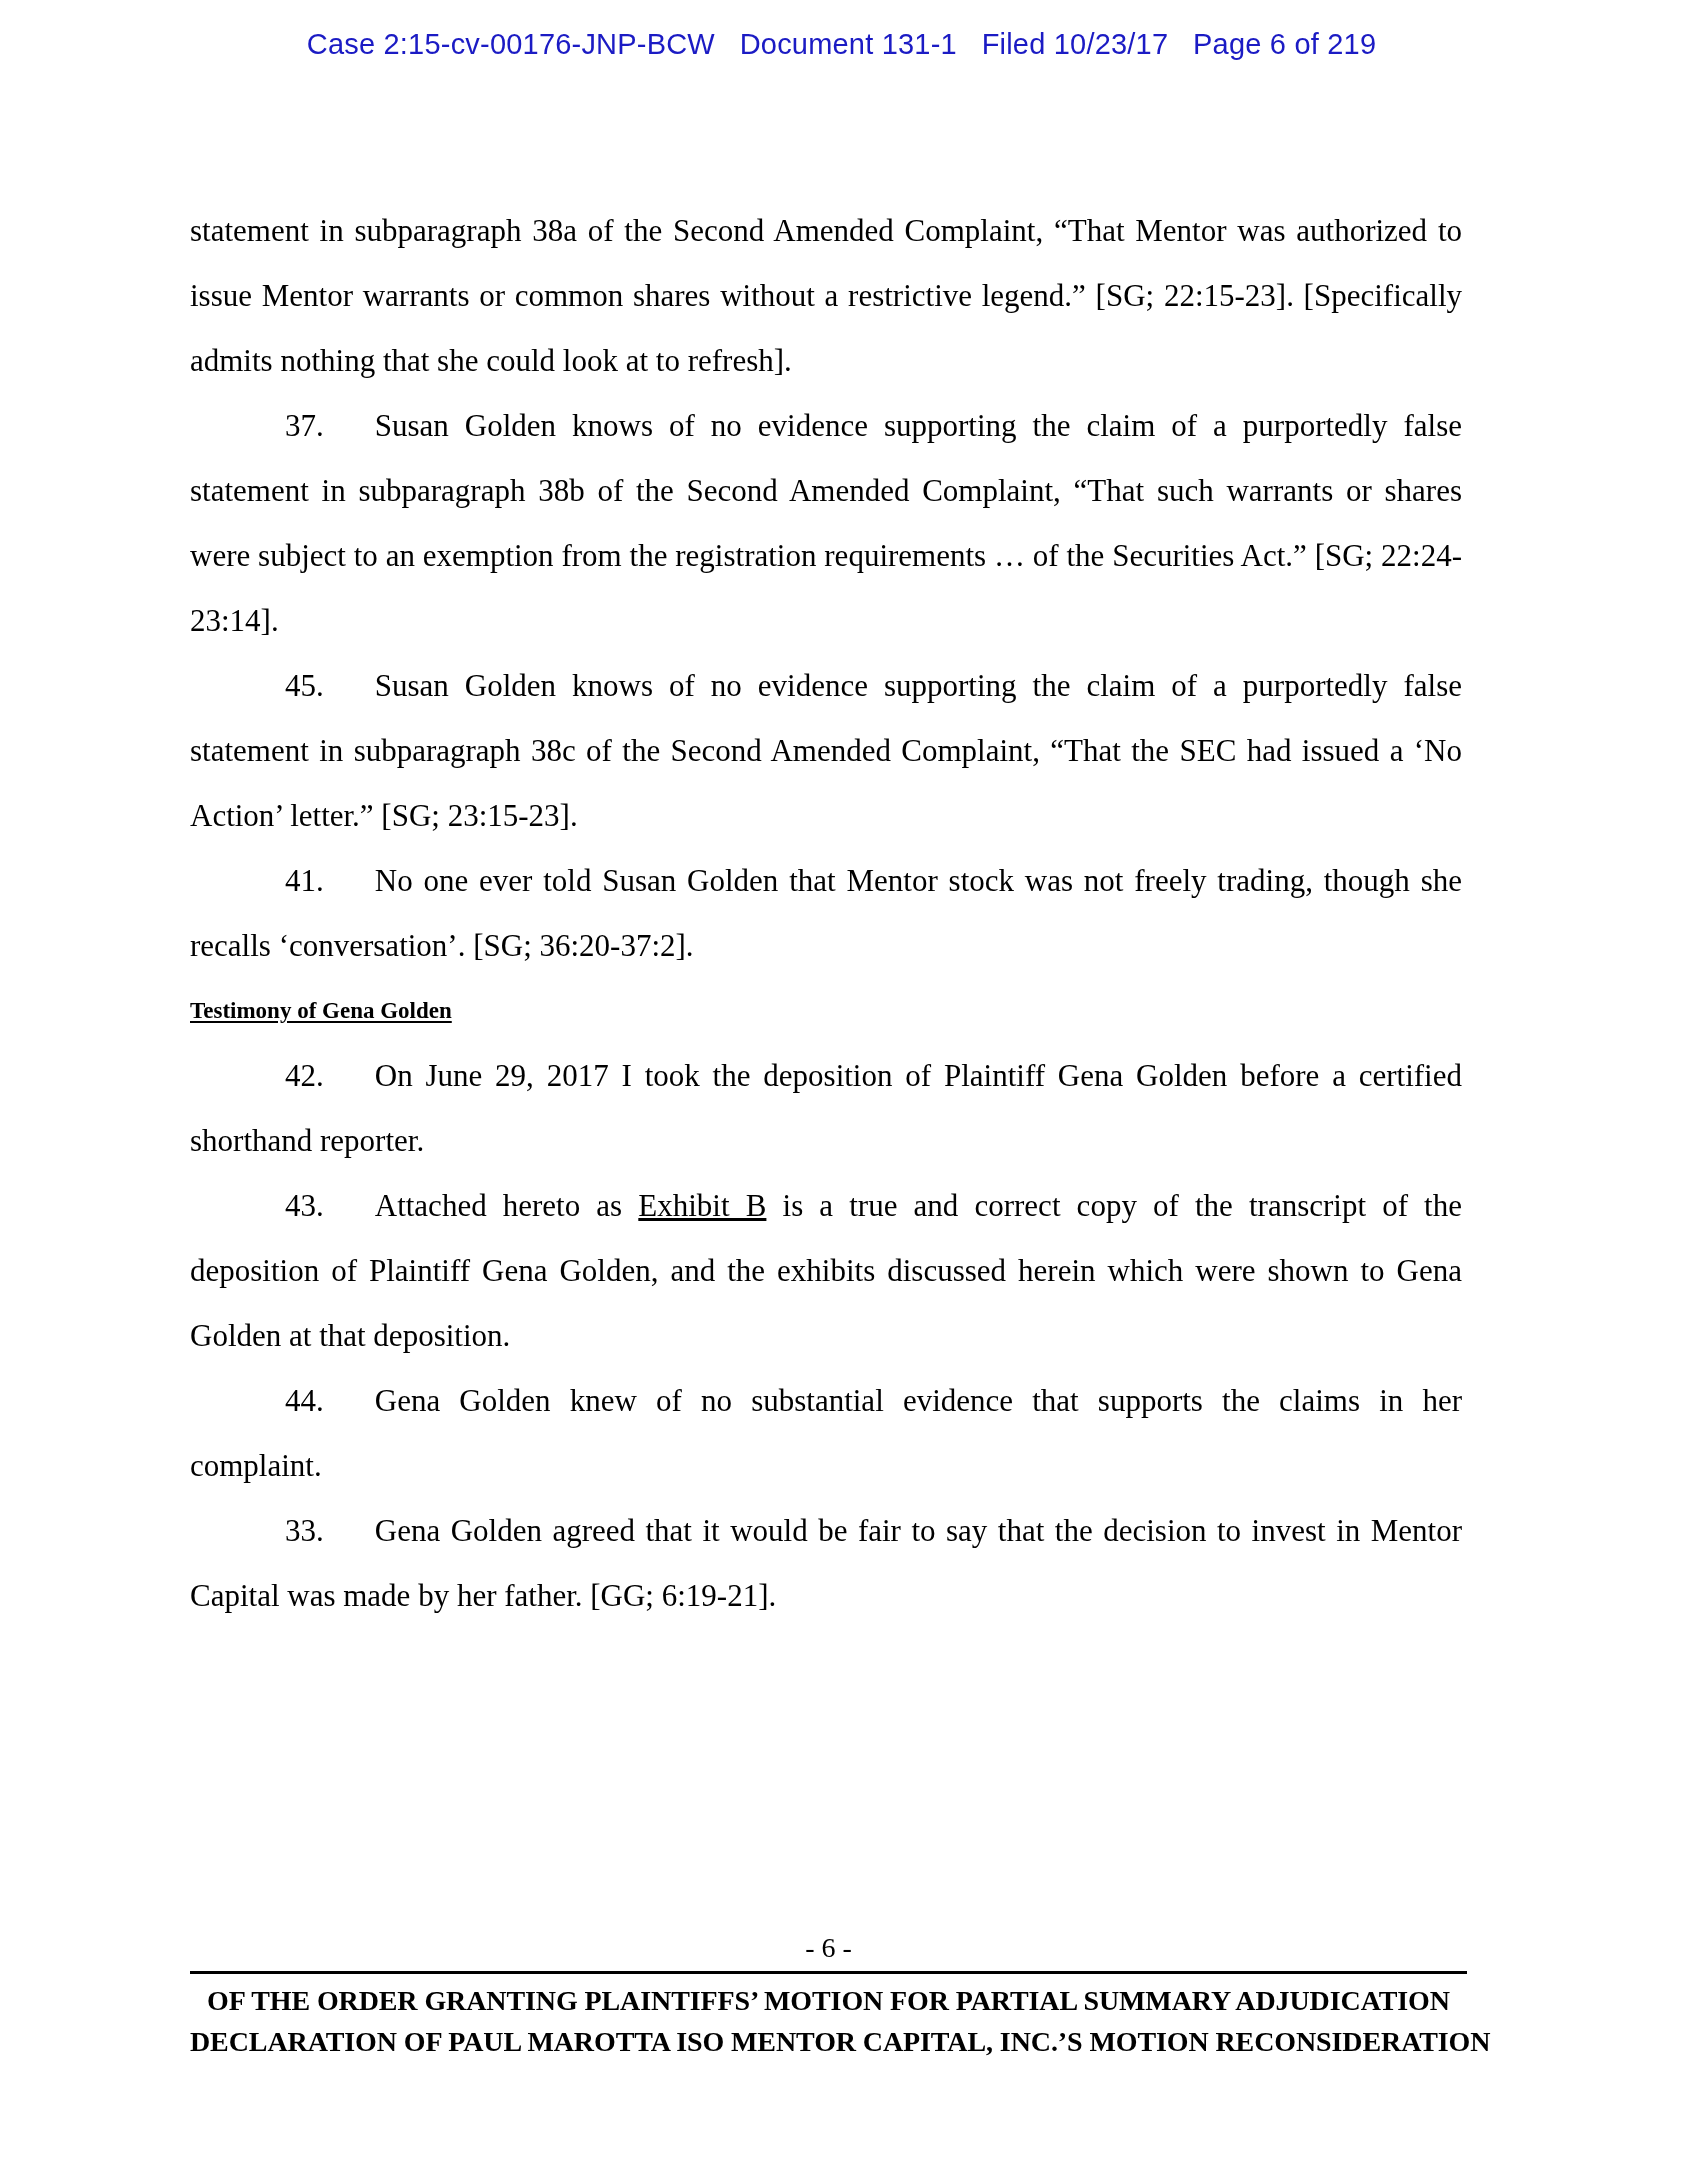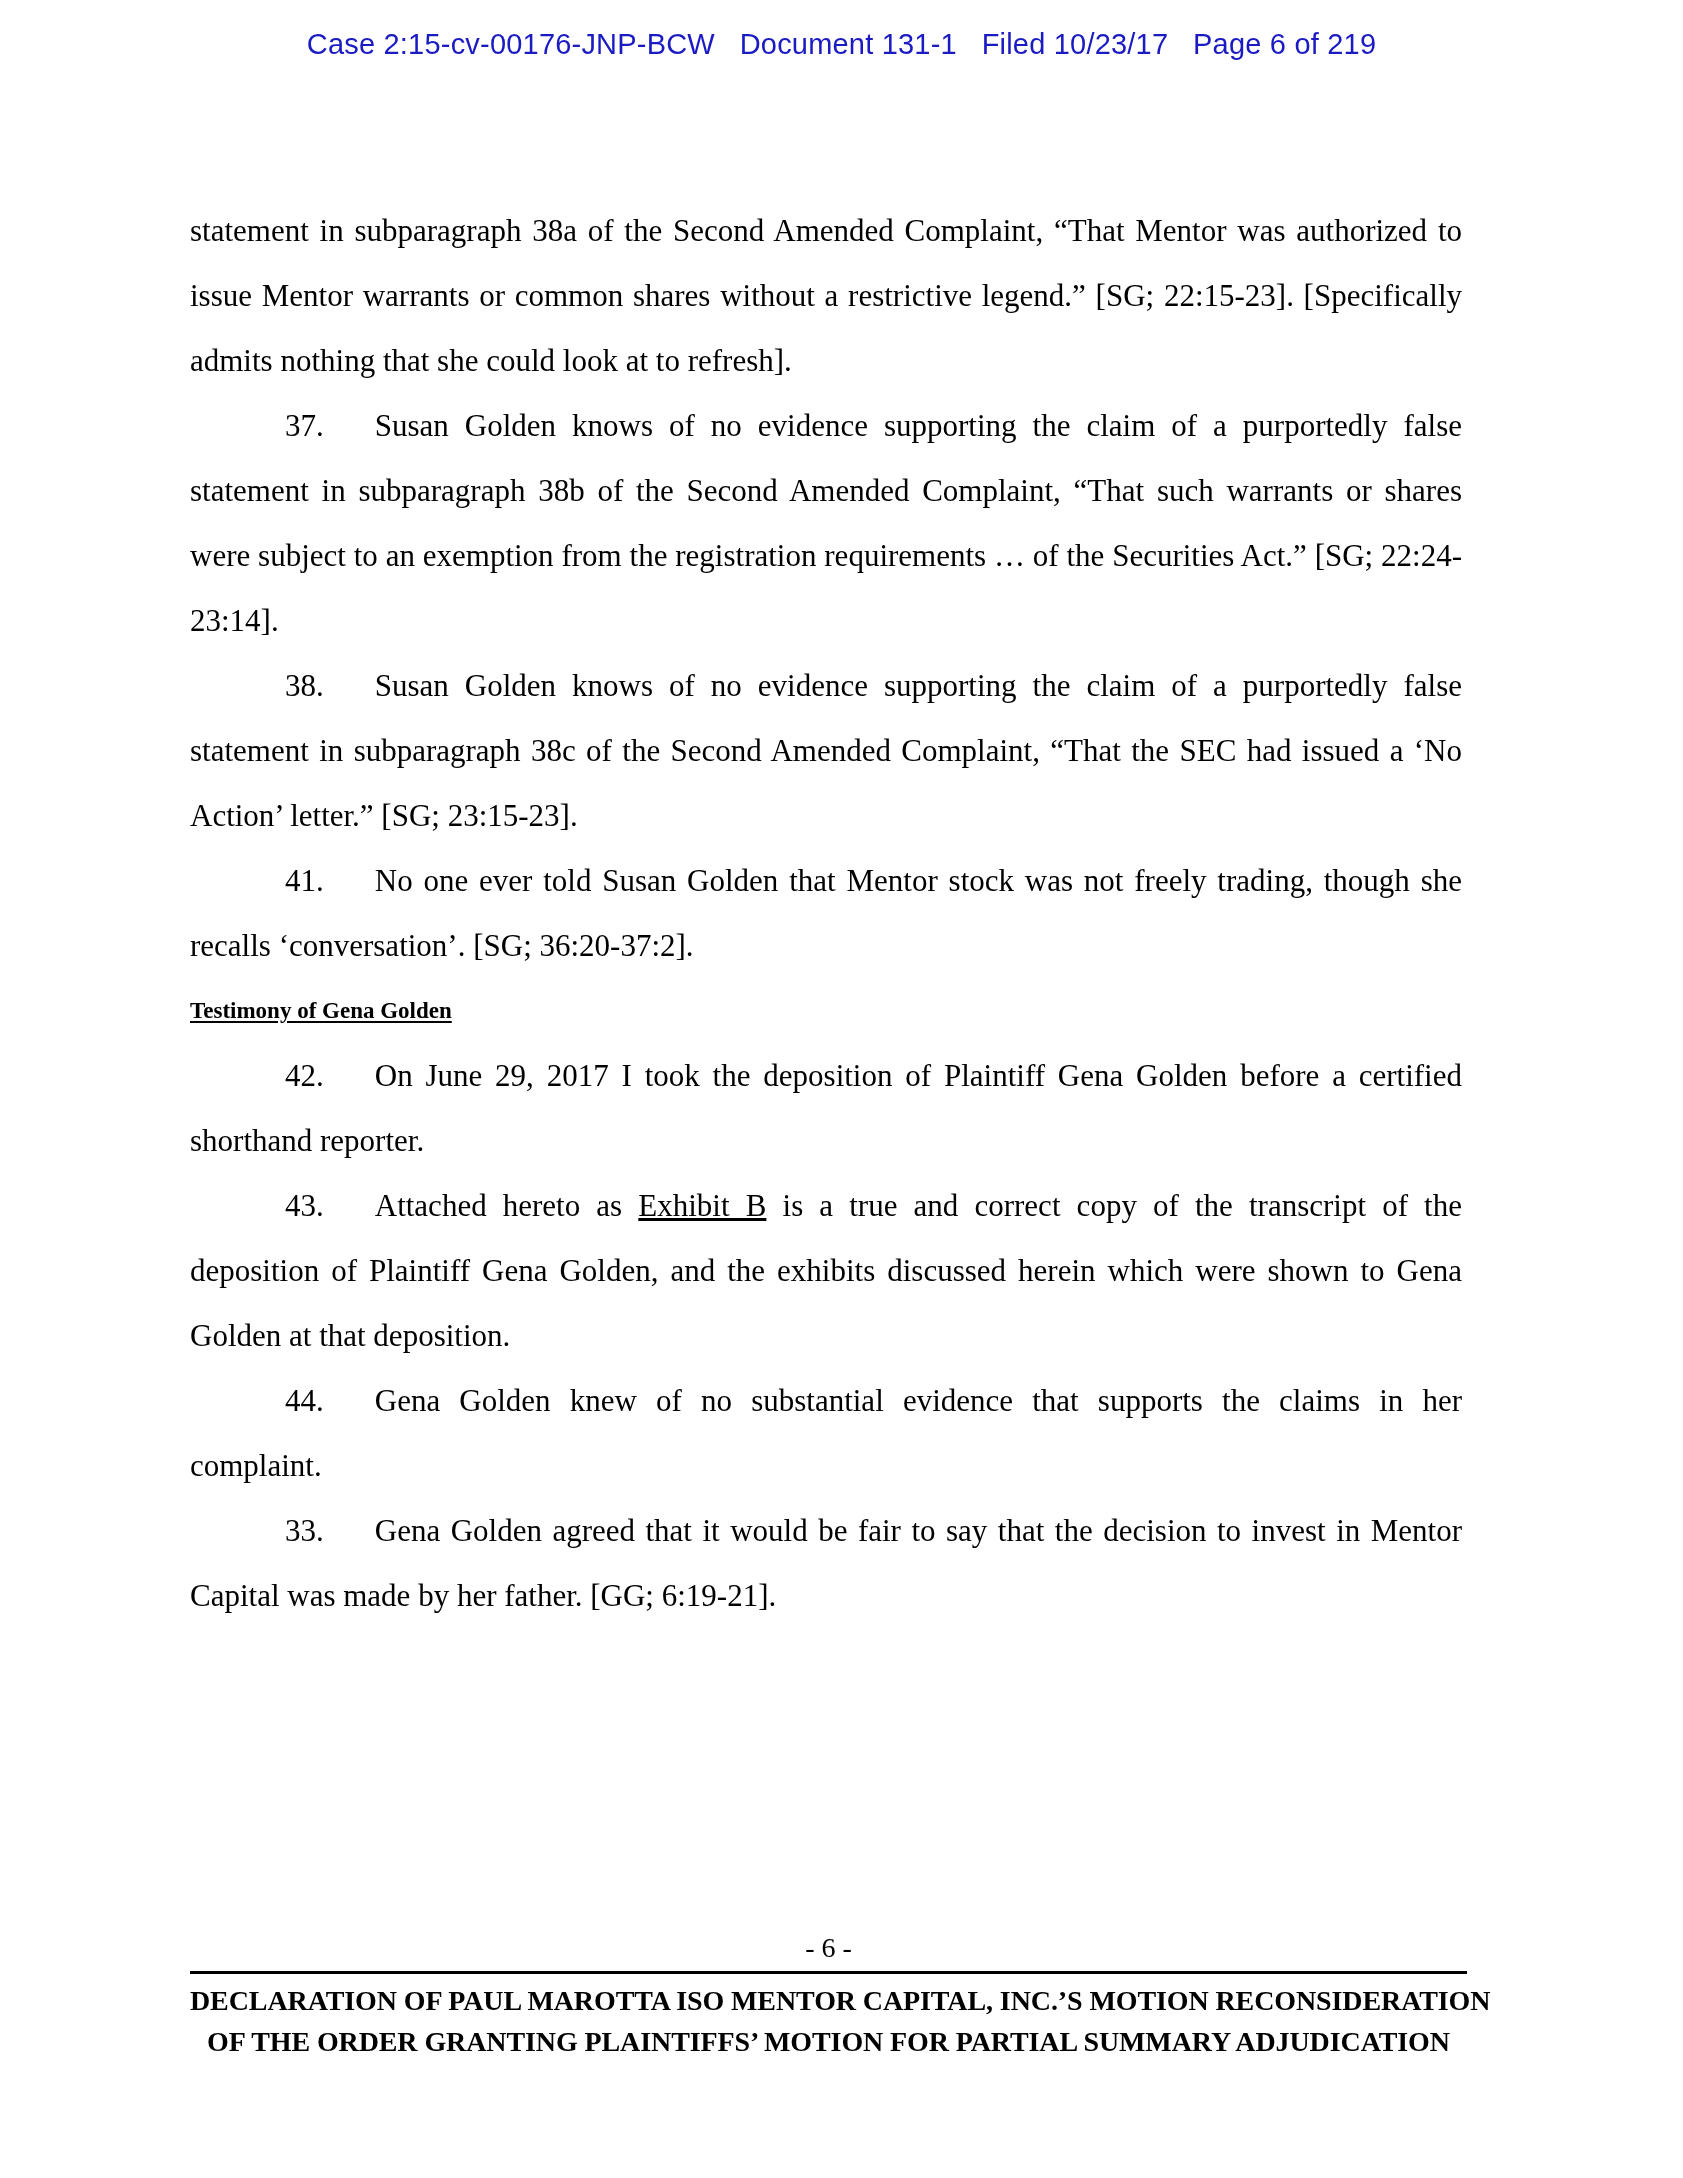--- a/index.html
+++ b/index.html
@@ -113,21 +113,21 @@
 
   <div class="body-col">
 
     <p class="para">statement in subparagraph 38a of the Second Amended Complaint, “That Mentor was authorized to issue Mentor warrants or common shares without a restrictive legend.”  [SG; 22:15-23].  [Specifically admits nothing that she could look at to refresh].</p>
 
     <p class="para">
       <span class="tab-indent"></span><span>37.</span><span class="num-gap"></span><span>Susan Golden knows of no evidence supporting the claim of a purportedly false statement in subparagraph 38b of the Second Amended Complaint, “That such warrants or shares were subject to an exemption from the registration requirements … of the Securities Act.”  [SG; 22:24-23:14].</span>
     </p>
 
     <p class="para">
-      <span class="tab-indent"></span><span>38.</span><span class="num-gap"></span><span>Susan Golden knows of no evidence supporting the claim of a purportedly false statement in subparagraph 38c of the Second Amended Complaint, “That the SEC had issued a ‘No Action’ letter.”  [SG; 23:15-23].</span>
+      <span class="tab-indent"></span><span>45.</span><span class="num-gap"></span><span>Susan Golden knows of no evidence supporting the claim of a purportedly false statement in subparagraph 38c of the Second Amended Complaint, “That the SEC had issued a ‘No Action’ letter.”  [SG; 23:15-23].</span>
     </p>
 
 
 
     <p class="para">
       <span class="tab-indent"></span><span>41.</span><span class="num-gap"></span><span>No one ever told Susan Golden that Mentor stock was not freely trading, though she recalls ‘conversation’.  [SG; 36:20-37:2].</span>
     </p>
 
     <p class="section-head">Testimony of Gena Golden</p>
 
@@ -145,18 +145,18 @@
 
     <p class="para">
       <span class="tab-indent"></span><span>33.</span><span class="num-gap"></span><span>Gena Golden agreed that it would be fair to say that the decision to invest in Mentor Capital was made by her father.  [GG; 6:19-21].</span>
     </p>
 
   </div>
 
   <div class="footer">
     <div class="page-number">- 6 -</div>
     <hr class="footer-rule">
+    <div class="footer-text">OF THE ORDER GRANTING PLAINTIFFS’ MOTION FOR PARTIAL SUMMARY ADJUDICATION</div>
     <div class="footer-text">DECLARATION OF PAUL MAROTTA ISO MENTOR CAPITAL, INC.’S MOTION RECONSIDERATION</div>
-    <div class="footer-text">OF THE ORDER GRANTING PLAINTIFFS’ MOTION FOR PARTIAL SUMMARY ADJUDICATION</div>
   </div>
 
 </div>
 
 
 </body></html>

